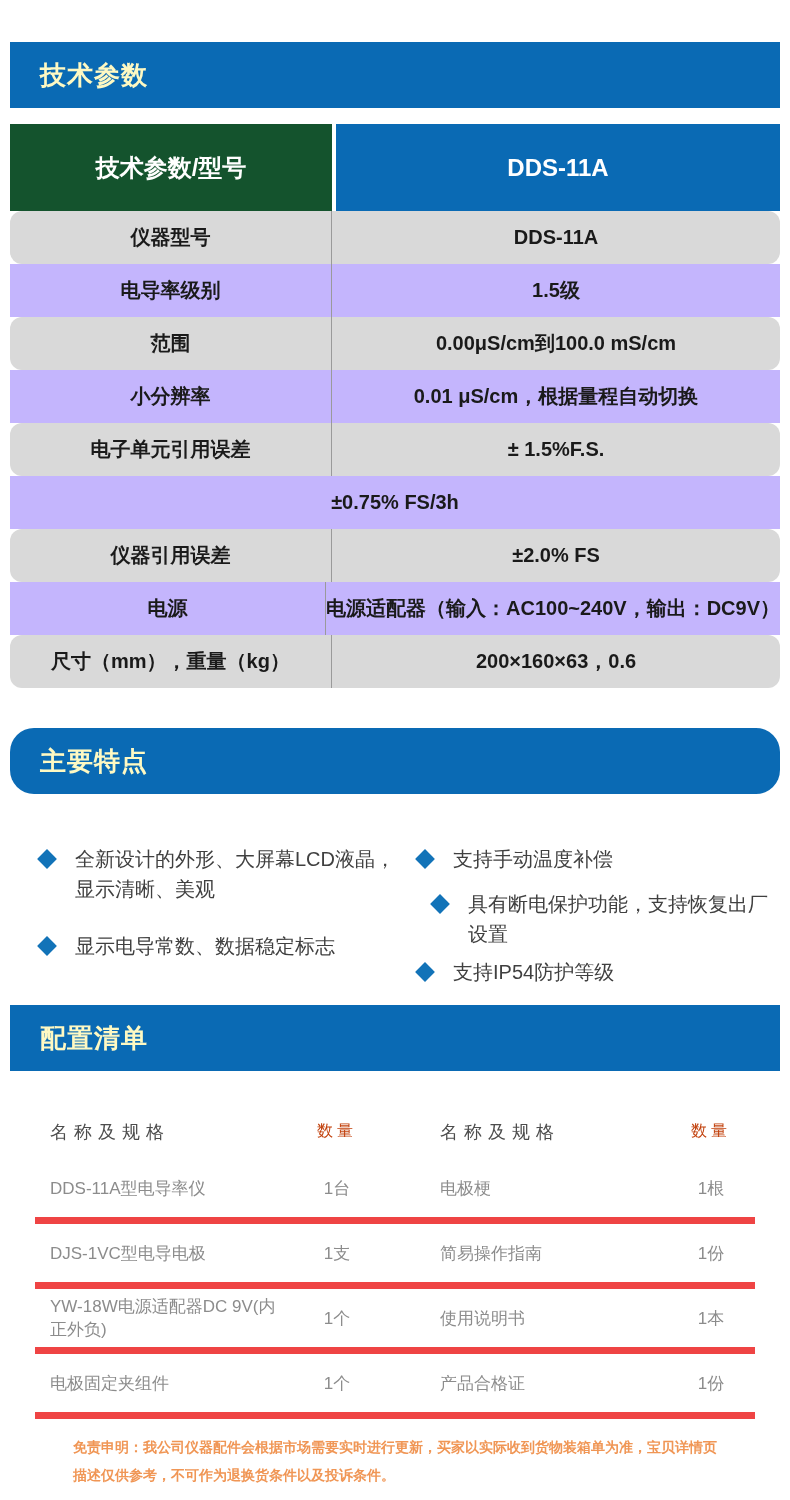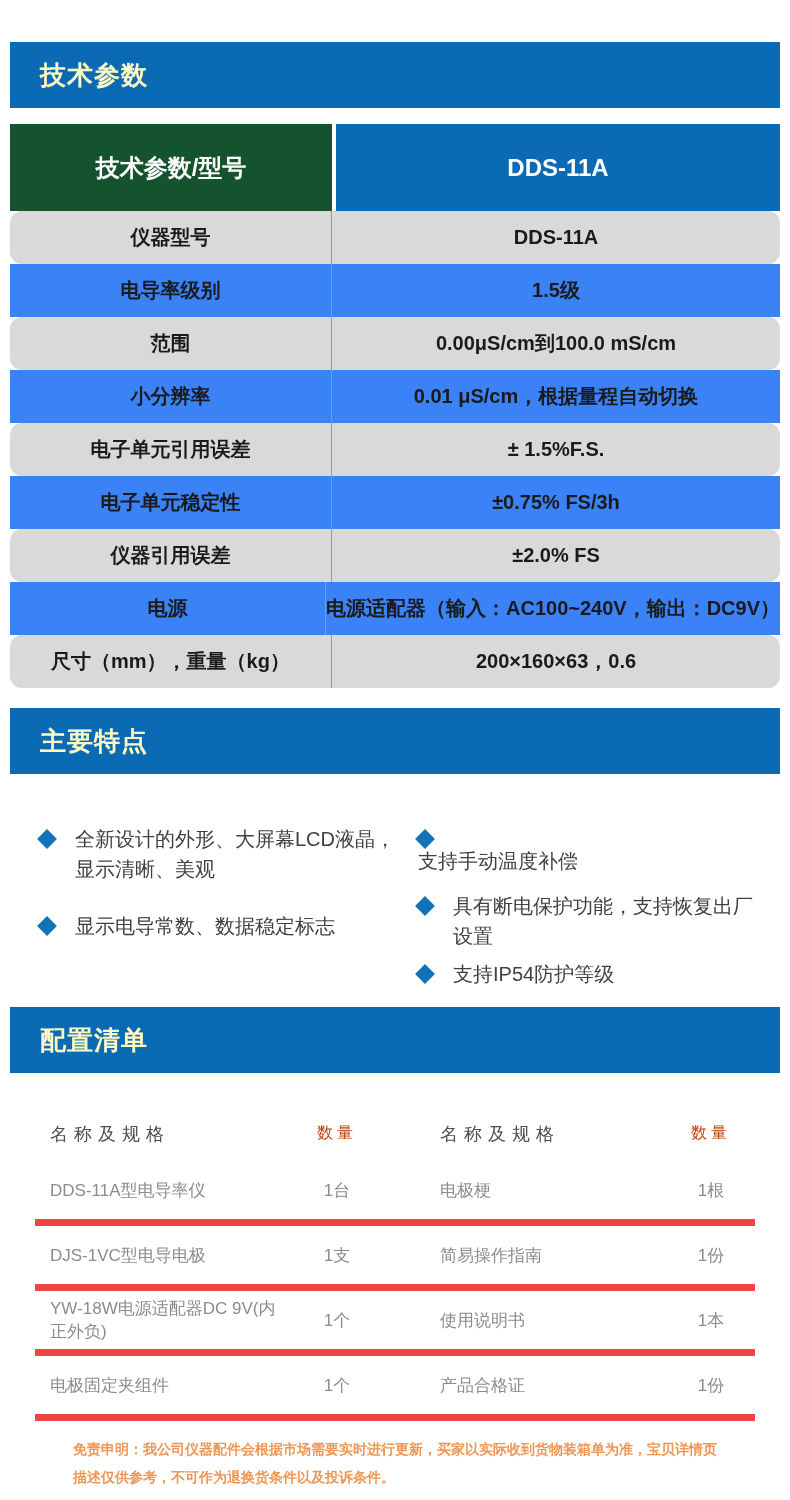--- a/index.html
+++ b/index.html
@@ -18,38 +18,38 @@
     background: #0a6ab4;
     color: #fef9c3;
     display: flex;
     align-items: center;
     padding-left: 30px;
     font-size: 26px;
     font-weight: bold;
     letter-spacing: 1px;
   }
   .bar-tech { margin-top: 42px; }
-  .bar-features { margin-top: 20px; }
+  .bar-features { margin-top: 40px; border-radius: 24px; }
   .bar-config { margin-top: 18px; }
 
   
   .spec-table { margin: 16px 10px 0 10px; }
   .spec-header { display: flex; height: 87px; }
   .spec-header .h-left {
     width: 322px; background: #14532d;
     display: flex; align-items: center; justify-content: center;
     color: #fff; font-size: 24px; font-weight: bold;
     margin-right: 4px;
   }
   .spec-header .h-right {
     flex: 1; background: #0a6ab4;
     display: flex; align-items: center; justify-content: center;
     color: #fff; font-size: 24px; font-weight: bold;
   }
-  .spec-row { display: flex; height: 53px; background: #3b82f6; }
+  .spec-row { display: flex; height: 53px; background: #c4b5fd; }
   .spec-row.gray { background: #d9d9d9; border-radius: 12px; }
   .spec-row .cell-label {
     width: 322px;
     border-right: 1px solid #9a9a9a;
     display: flex; align-items: center; justify-content: center;
     font-size: 20px; font-weight: bold; color: #1a1a1a;
   }
   .spec-row .cell-value {
     flex: 1;
     display: flex; align-items: center; justify-content: center;
@@ -72,22 +72,22 @@
     background: #1273b8;
     transform: rotate(45deg);
     margin: 8px 21px 0 0;
   }
   .feat-item .feat-text {
     font-size: 20px; line-height: 30px; color: #404040;
   }
   .feat-col-left .feat-text { width: 330px; }
   .feat-col-right .feat-text { width: 312px; }
   .mb-l1 { margin-bottom: 27px; }
-  .mb-r1 { margin-bottom: 15px; flex-direction: column; }
-  .mb-r2 { margin-bottom: 8px; }
+  .mb-r1 { margin-bottom: 15px; }
+  .mb-r2 { margin-bottom: 8px; justify-content: flex-end; }
 
   
   .config-table { margin: 33px 35px 0 35px; }
   .cfg-row {
     display: flex; align-items: center;
     height: 65px;
     padding-left: 15px;
     border-bottom: 7px solid #ef4444;
   }
   .cfg-row.cfg-head { height: 55px; border-bottom: none; }
@@ -141,21 +141,20 @@
     </div>
     <div class="spec-row">
       <div class="cell-label">小分辨率</div>
       <div class="cell-value">0.01 μS/cm，根据量程自动切换</div>
     </div>
     <div class="spec-row gray">
       <div class="cell-label">电子单元引用误差</div>
       <div class="cell-value">± 1.5%F.S.</div>
     </div>
     <div class="spec-row">
-      <div class="cell-label">电子单元稳定性</div>
       <div class="cell-value">±0.75% FS/3h</div>
     </div>
     <div class="spec-row gray">
       <div class="cell-label">仪器引用误差</div>
       <div class="cell-value">±2.0% FS</div>
     </div>
     <div class="spec-row">
       <div class="cell-label">电源</div>
       <div class="cell-value">电源适配器（输入：AC100~240V，输出：DC9V）</div>
     </div>

